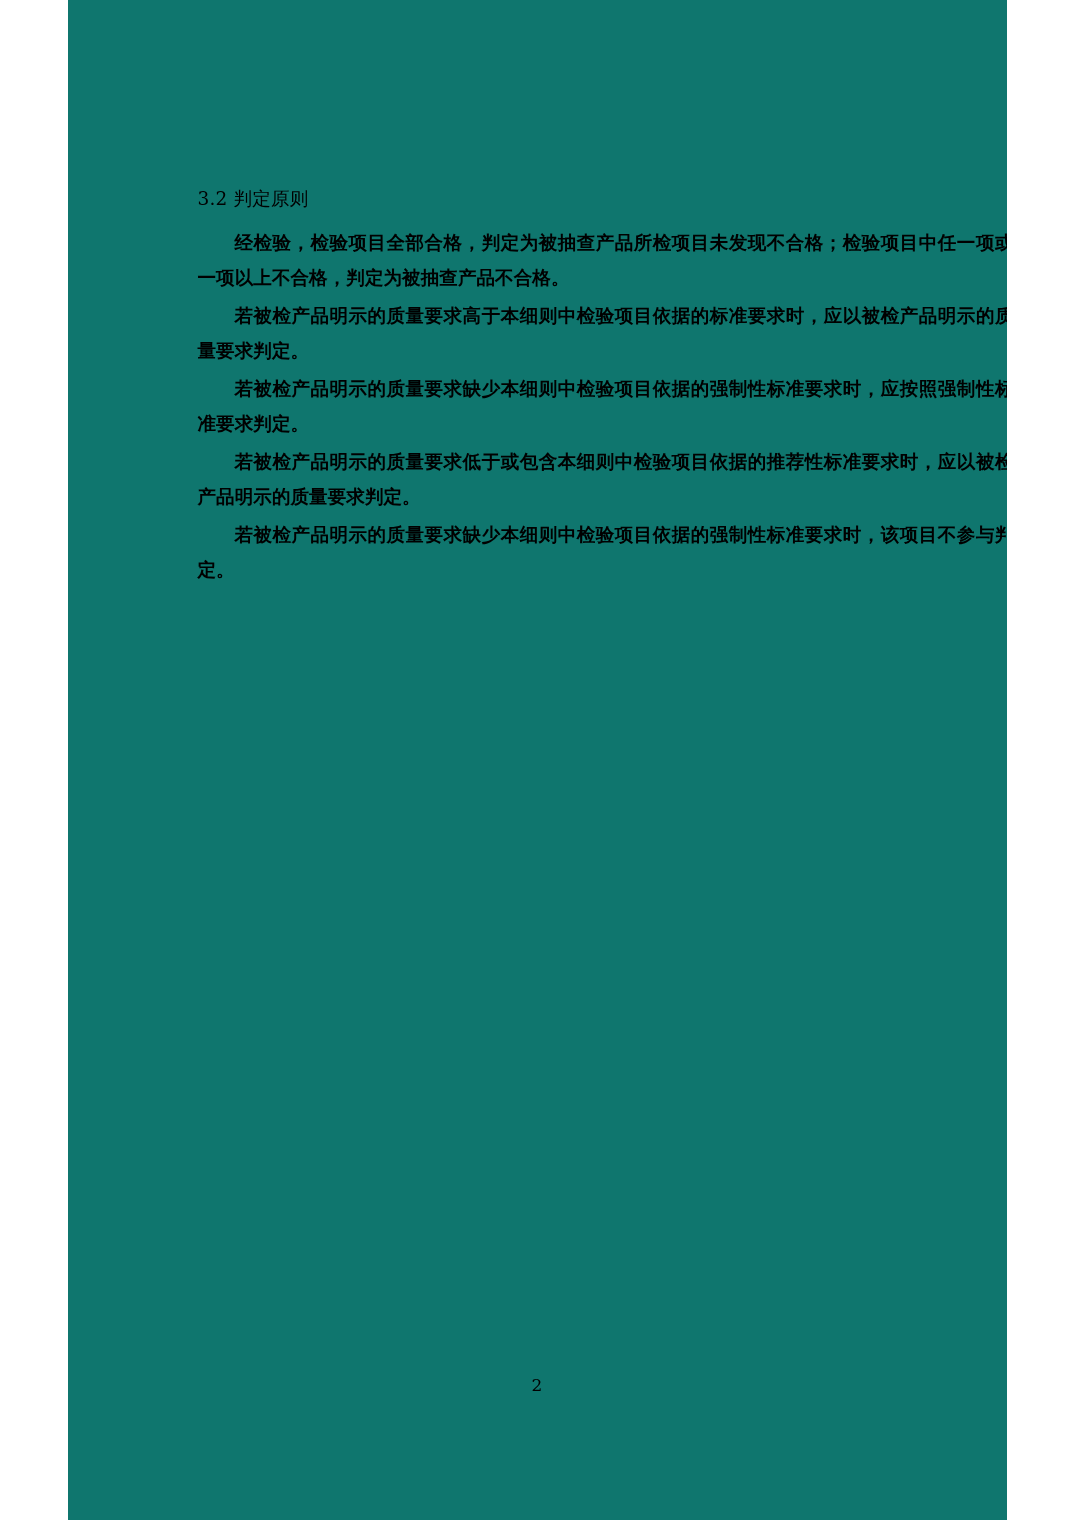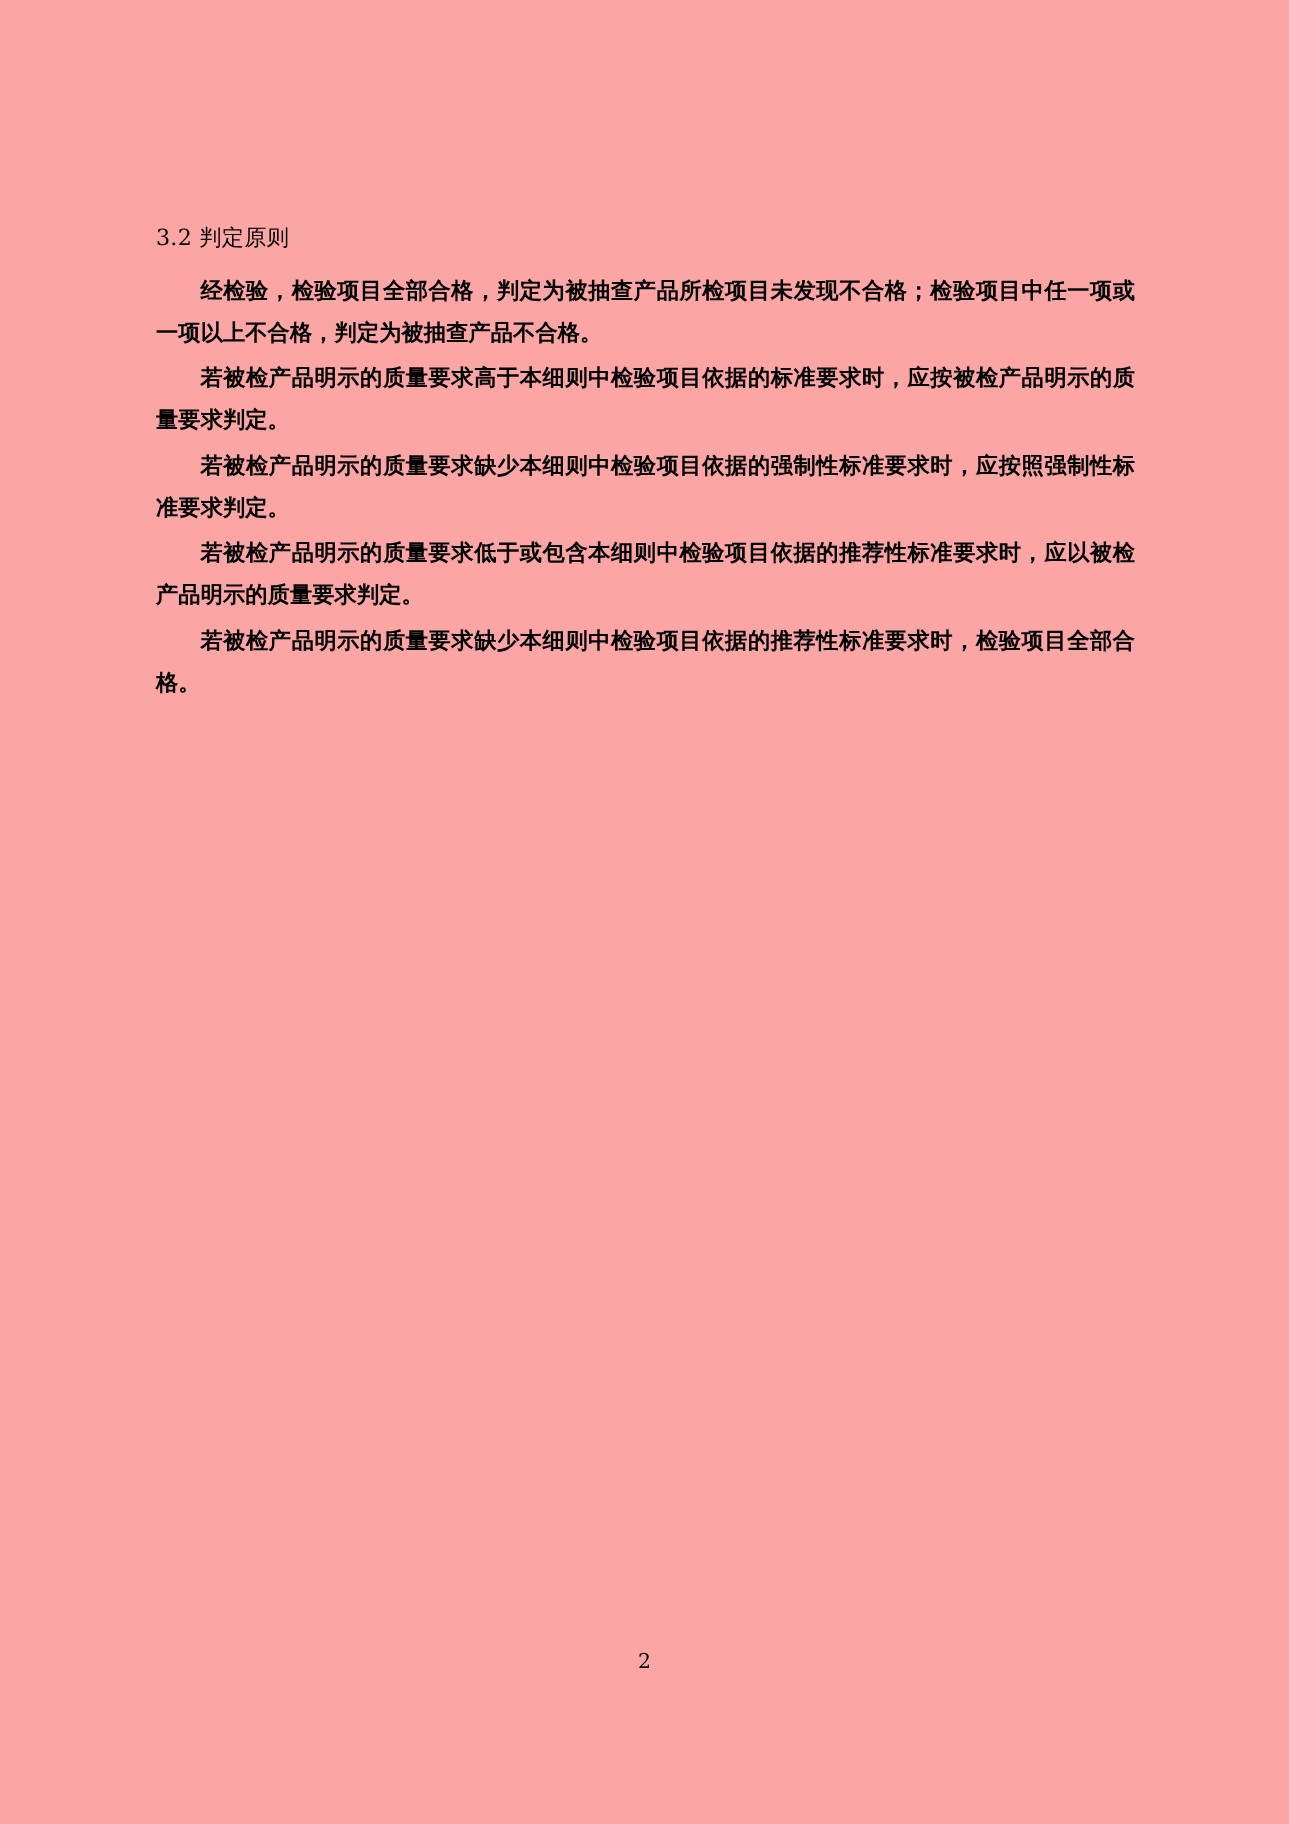--- a/index.html
+++ b/index.html
@@ -2,24 +2,24 @@
 <html><head>
 <meta charset="utf-8">
 <style>
   html, body {
     margin: 0;
     padding: 0;
     background: #ffffff;
   }
   .page {
     position: relative;
-    width: 1074px;
+    width: 939px;
     height: 1520px;
     margin: 0 auto;
-    background: #fca5a5;
+    background: #0f766e;
     font-family: "DejaVu Serif", "Liberation Serif", serif;
     color: #000000;
     overflow: hidden;
   }
   .content {
     position: absolute;
     left: 130px;
     top: 186px;
     width: 816px;
   }
@@ -49,19 +49,19 @@
     font-family: "DejaVu Serif", "Liberation Serif", serif;
   }
 </style>
 </head>
 <body>
 
 <div class="page">
   <div class="content">
     <p class="heading">3.2 判定原则</p>
     <p class="para">经检验，检验项目全部合格，判定为被抽查产品所检项目未发现不合格；检验项目中任一项或一项以上不合格，判定为被抽查产品不合格。</p>
-    <p class="para">若被检产品明示的质量要求高于本细则中检验项目依据的标准要求时，应按被检产品明示的质量要求判定。</p>
+    <p class="para">若被检产品明示的质量要求高于本细则中检验项目依据的标准要求时，应以被检产品明示的质量要求判定。</p>
     <p class="para">若被检产品明示的质量要求缺少本细则中检验项目依据的强制性标准要求时，应按照强制性标准要求判定。</p>
     <p class="para">若被检产品明示的质量要求低于或包含本细则中检验项目依据的推荐性标准要求时，应以被检产品明示的质量要求判定。</p>
-    <p class="para">若被检产品明示的质量要求缺少本细则中检验项目依据的推荐性标准要求时，检验项目全部合格。</p>
+    <p class="para">若被检产品明示的质量要求缺少本细则中检验项目依据的强制性标准要求时，该项目不参与判定。</p>
   </div>
   <div class="footer">2</div>
 </div>
 
 </body></html>

